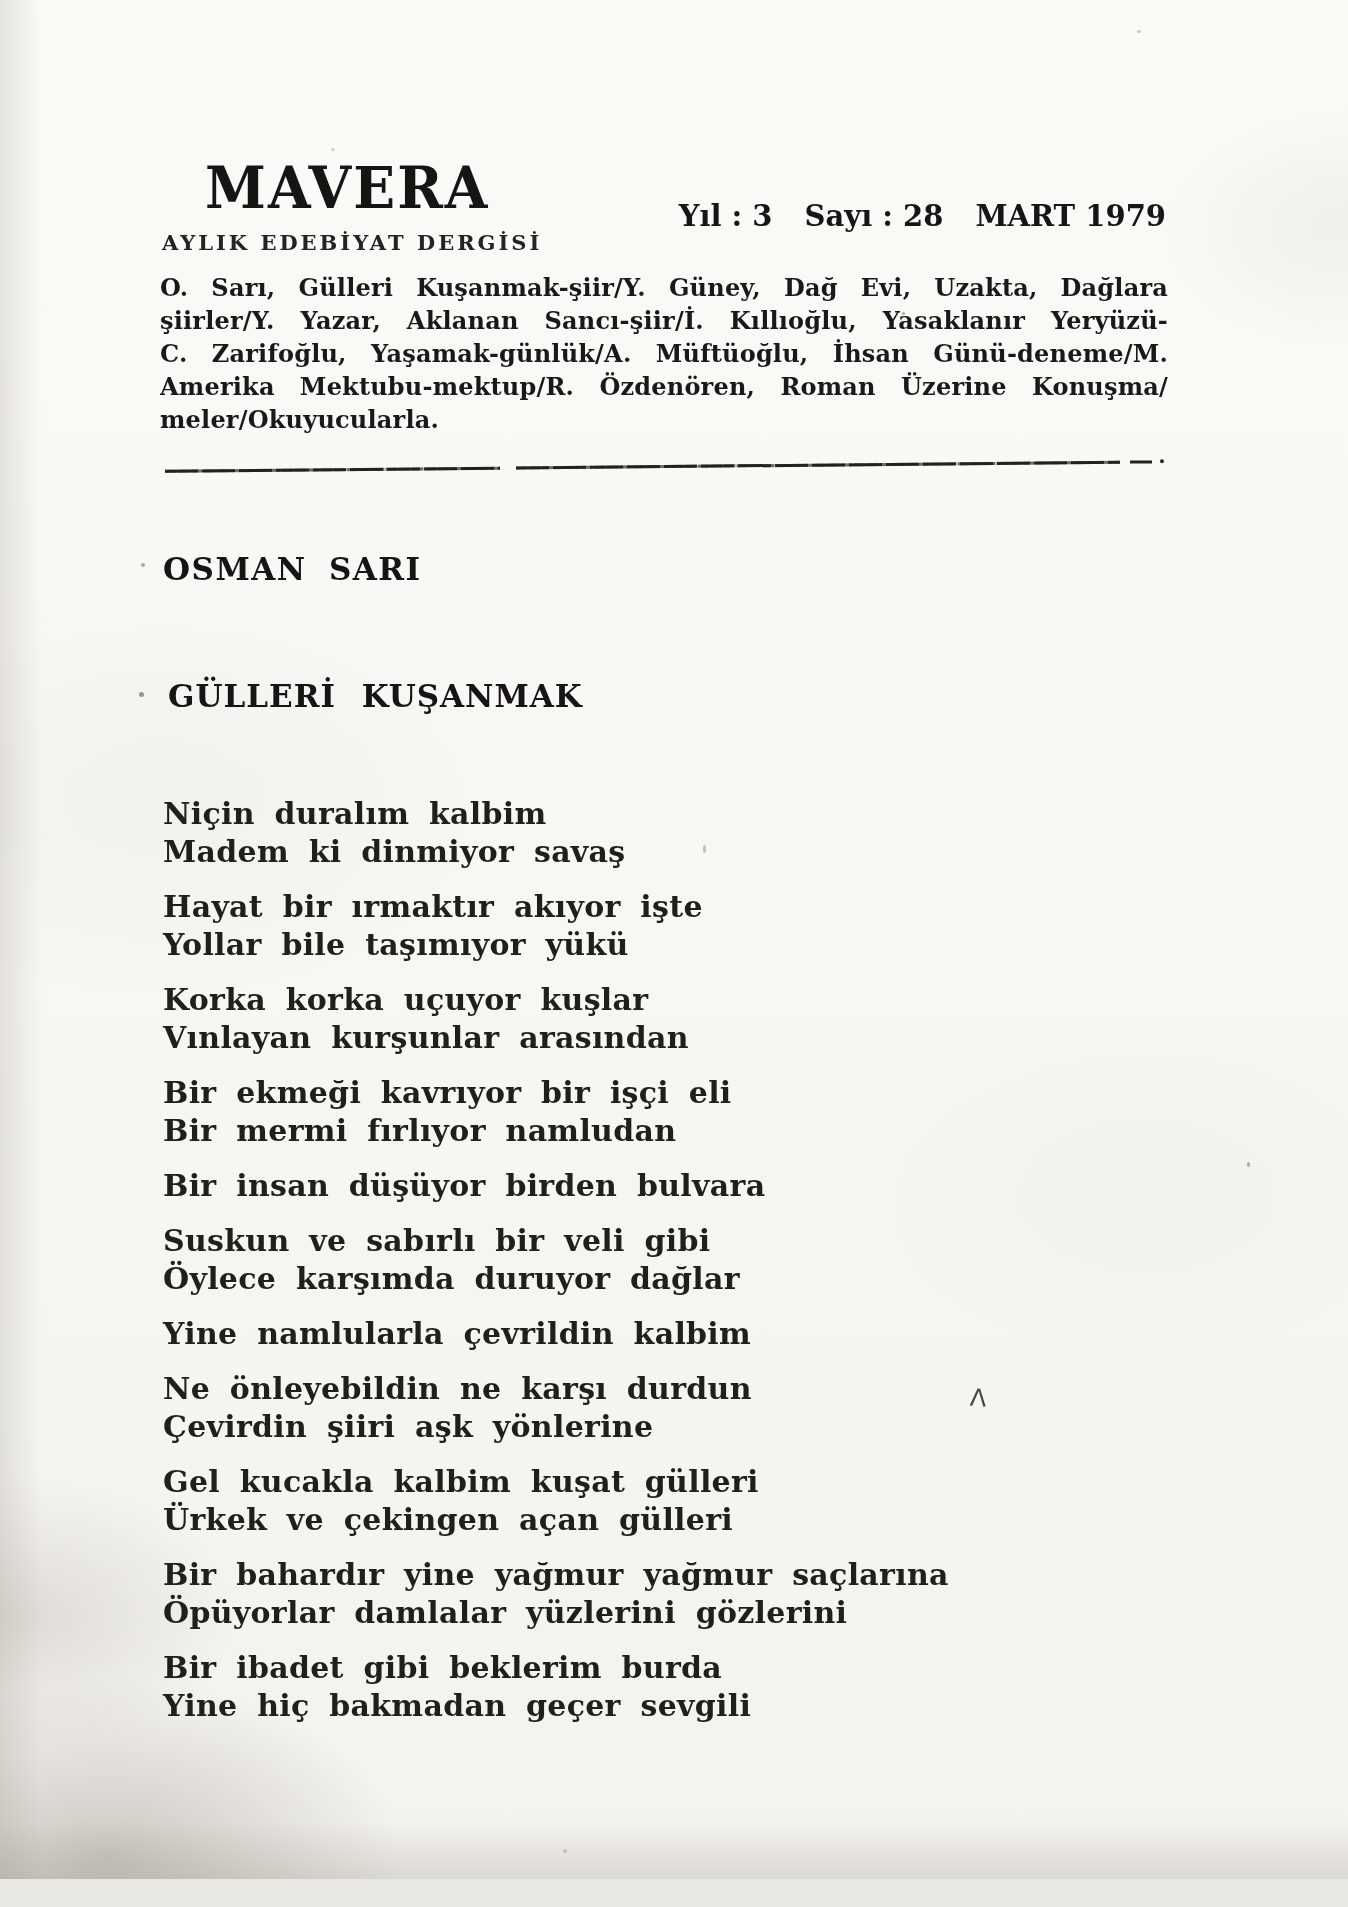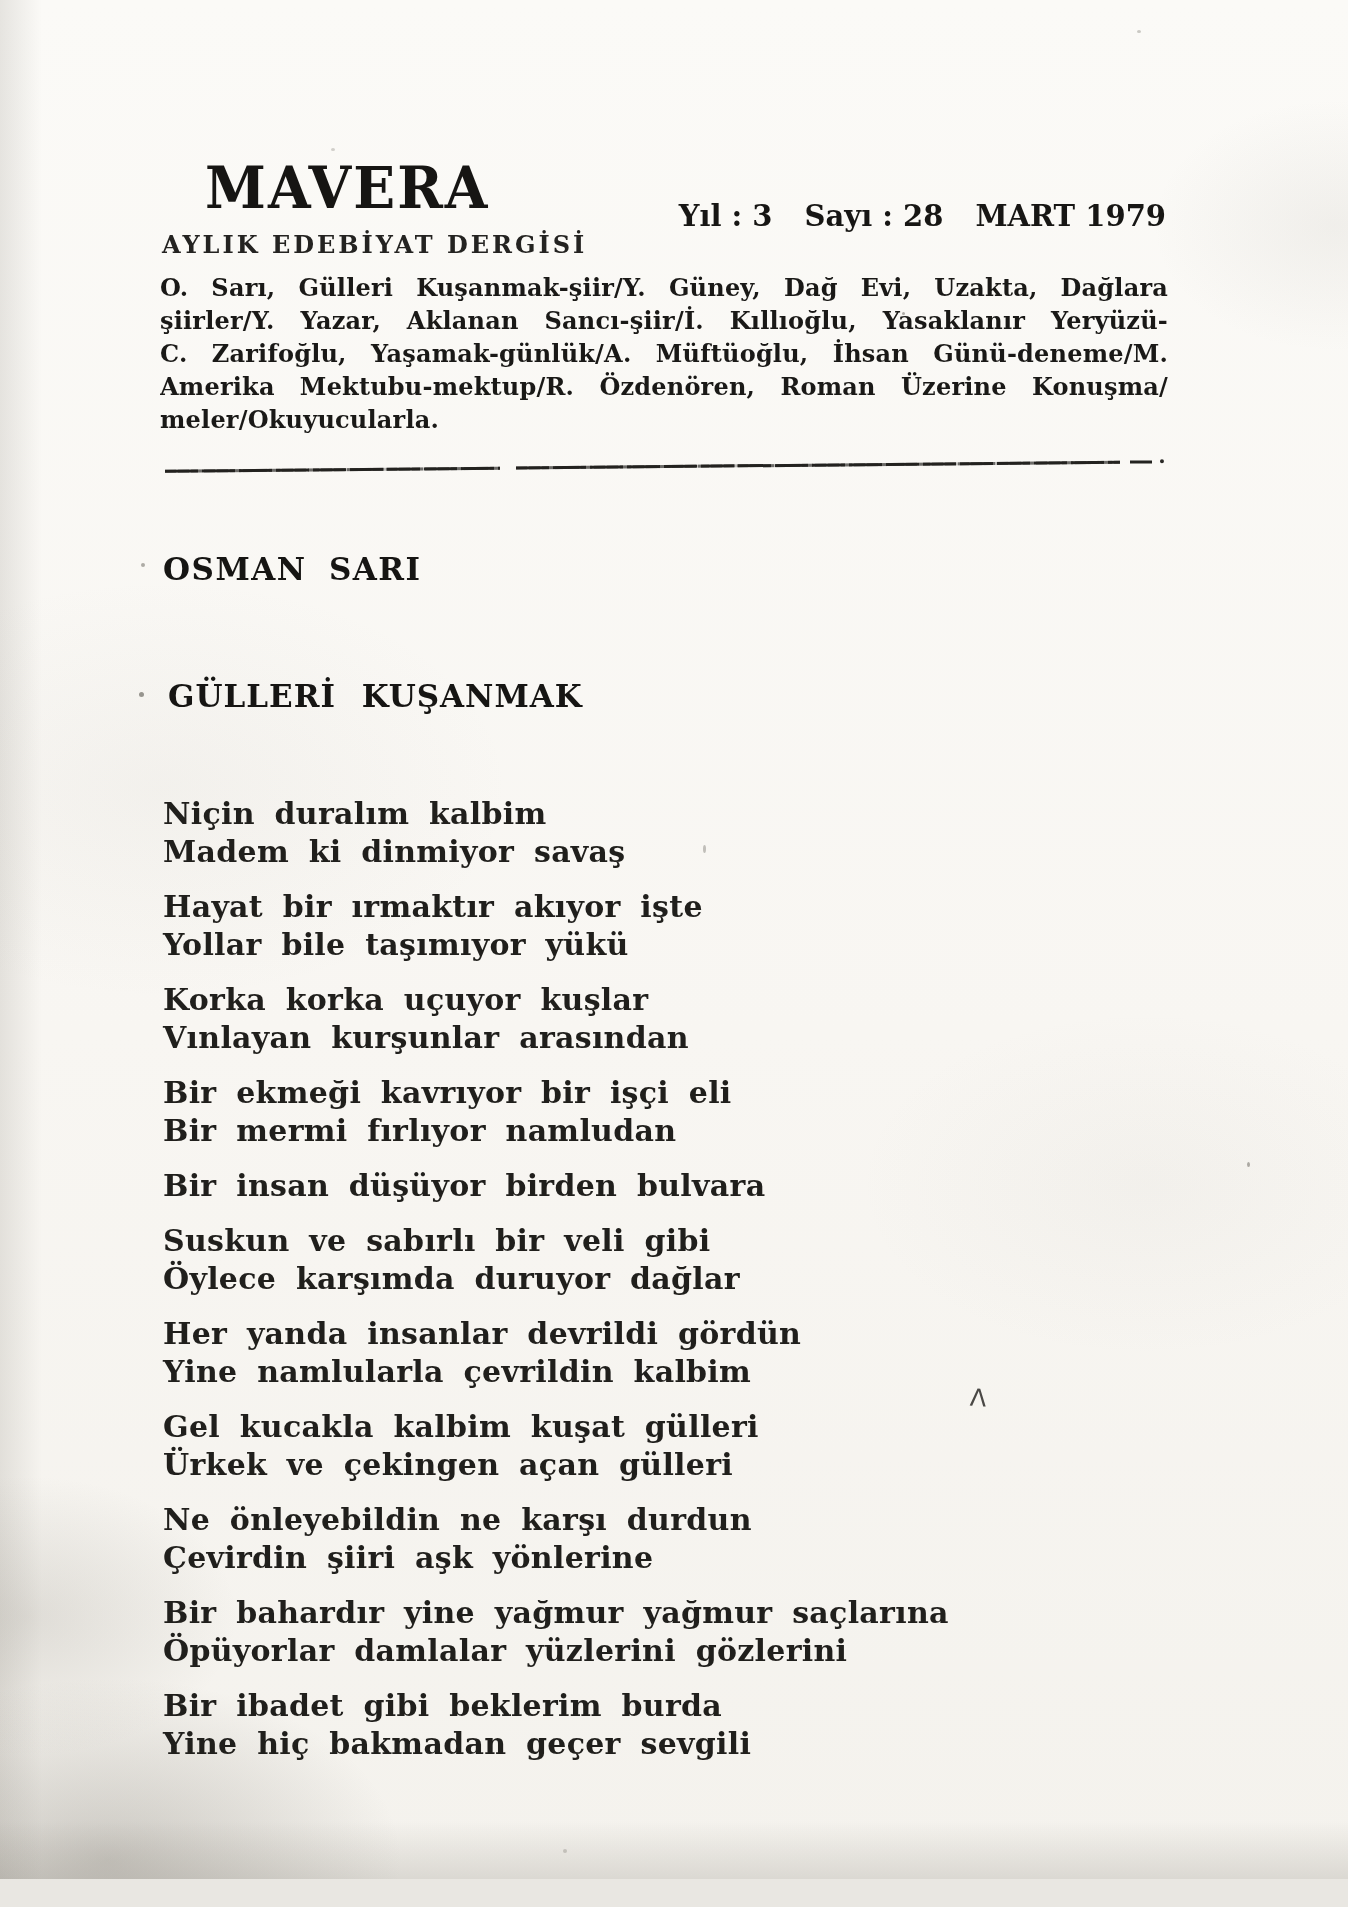--- a/index.html
+++ b/index.html
@@ -21,21 +21,21 @@
   }
   .abs{position:absolute;}
   
   .m-title{
     left:205px;top:158px;
     font-size:55px;font-weight:bold;letter-spacing:2px;line-height:1;
     transform:scaleY(1.06);transform-origin:top left;color:#161513;
   }
   .m-sub{
     left:162px;top:230px;
-    font-size:24px;font-weight:bold;letter-spacing:3px;color:#242321;
+    font-size:21px;font-weight:bold;letter-spacing:3px;color:#242321;
     white-space:nowrap;
   }
   .issue{
     top:199px;right:182px;
     display:flex;gap:32px;
     font-size:29px;font-weight:bold;color:#171614;white-space:nowrap;text-align:center;
   }
   
   .toc{left:160px;top:271px;width:1008px;}
   .toc-line{
@@ -144,30 +144,29 @@
       <div class="pline">Bir mermi fırlıyor namludan</div>
     </div>
     <div class="stanza">
       <div class="pline">Bir insan düşüyor birden bulvara</div>
     </div>
     <div class="stanza">
       <div class="pline">Suskun ve sabırlı bir veli gibi</div>
       <div class="pline">Öylece karşımda duruyor dağlar</div>
     </div>
     <div class="stanza">
-      <div class="pline">Her yanda insanlar devrildi gördün</div>
       <div class="pline">Yine namlularla çevrildin kalbim</div>
+    </div>
+    <div class="stanza">
+      <div class="pline">Ne önleyebildin ne karşı durdun</div>
+      <div class="pline">Çevirdin şiiri aşk yönlerine</div>
     </div>
     <div class="stanza">
       <div class="pline">Gel kucakla kalbim kuşat gülleri</div>
       <div class="pline">Ürkek ve çekingen açan gülleri</div>
-    </div>
-    <div class="stanza">
-      <div class="pline">Ne önleyebildin ne karşı durdun</div>
-      <div class="pline">Çevirdin şiiri aşk yönlerine</div>
     </div>
     <div class="stanza">
       <div class="pline">Bir bahardır yine yağmur yağmur saçlarına</div>
       <div class="pline">Öpüyorlar damlalar yüzlerini gözlerini</div>
     </div>
     <div class="stanza">
       <div class="pline">Bir ibadet gibi beklerim burda</div>
       <div class="pline">Yine hiç bakmadan geçer sevgili</div>
     </div>
   </div>

